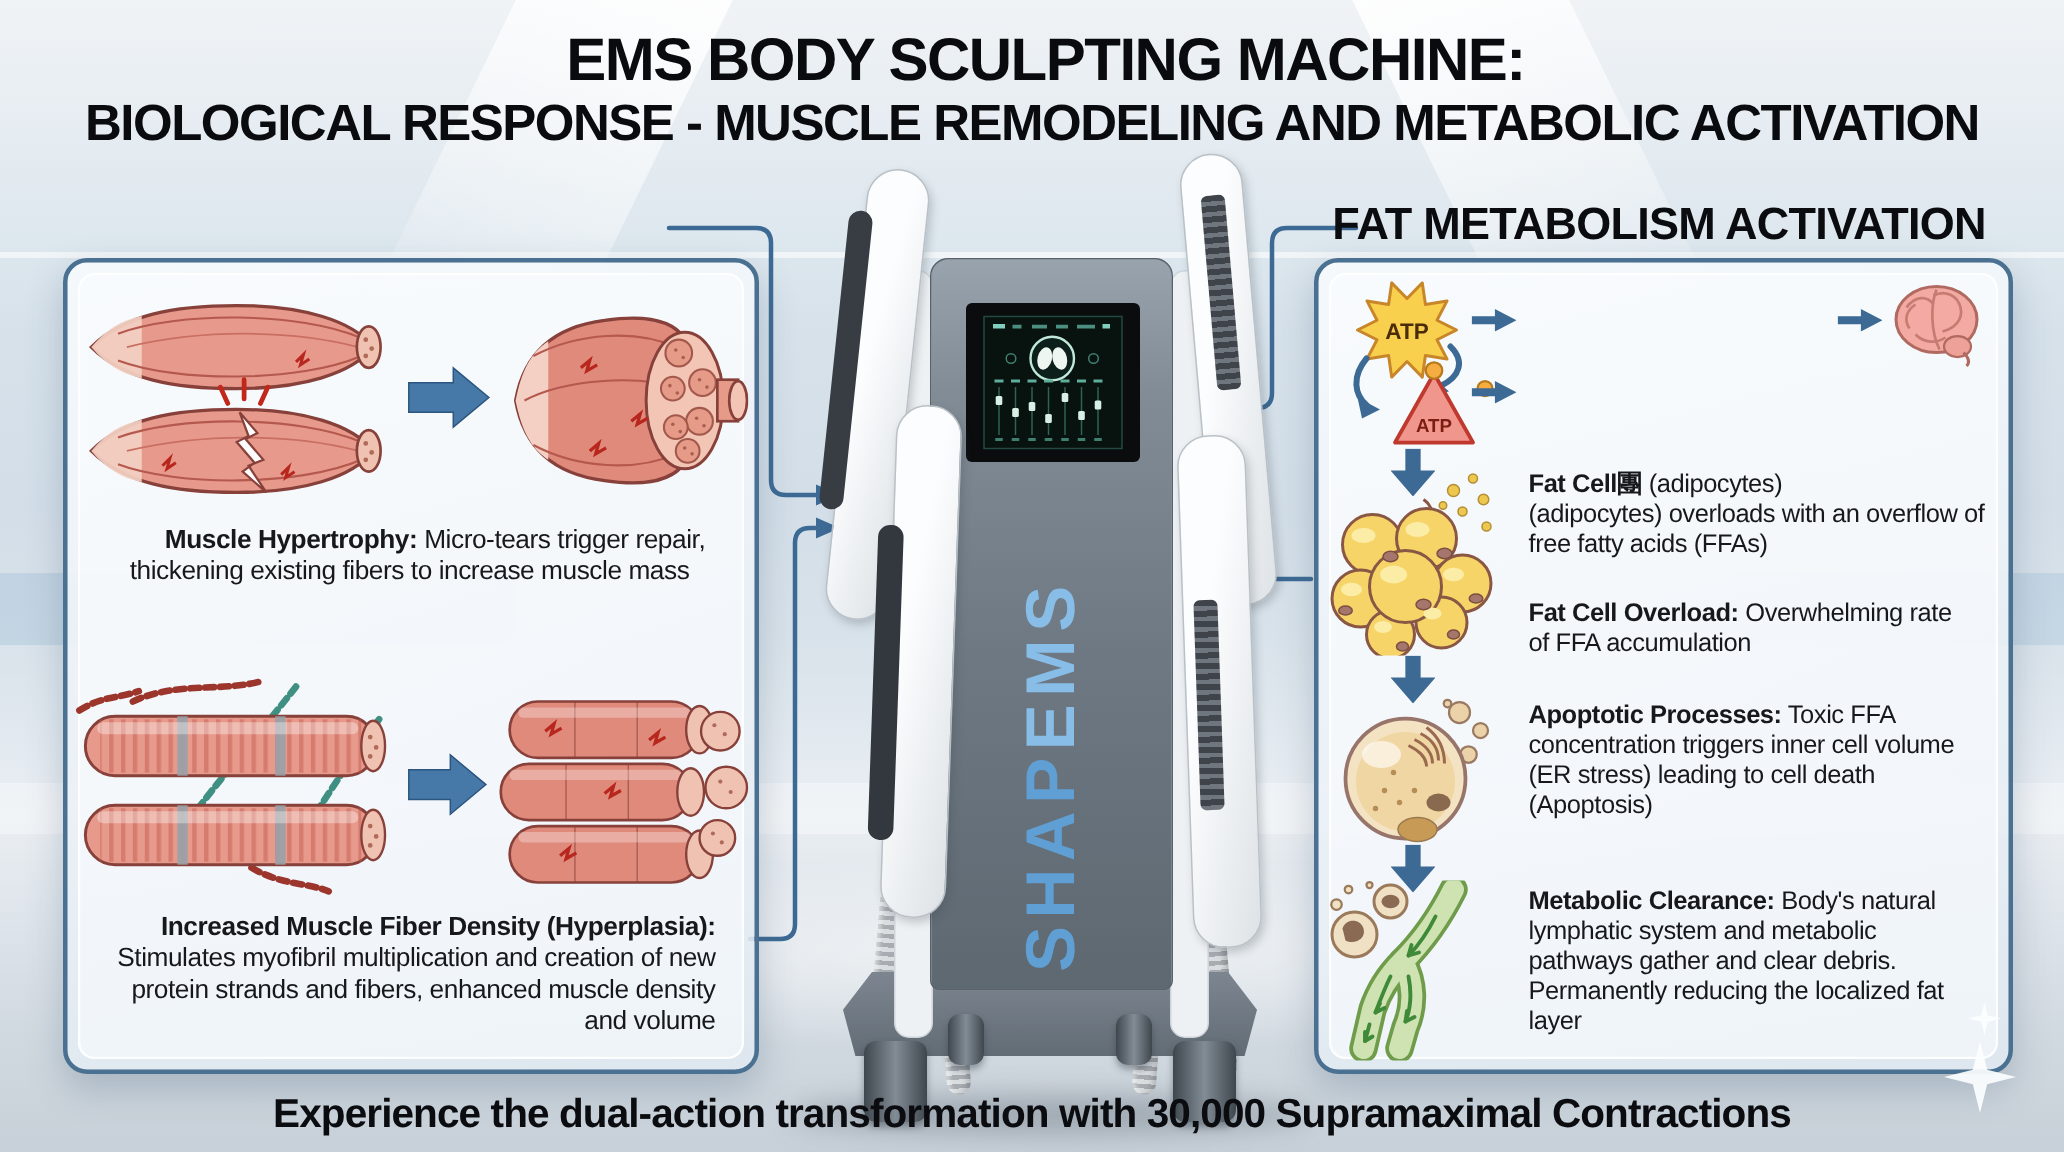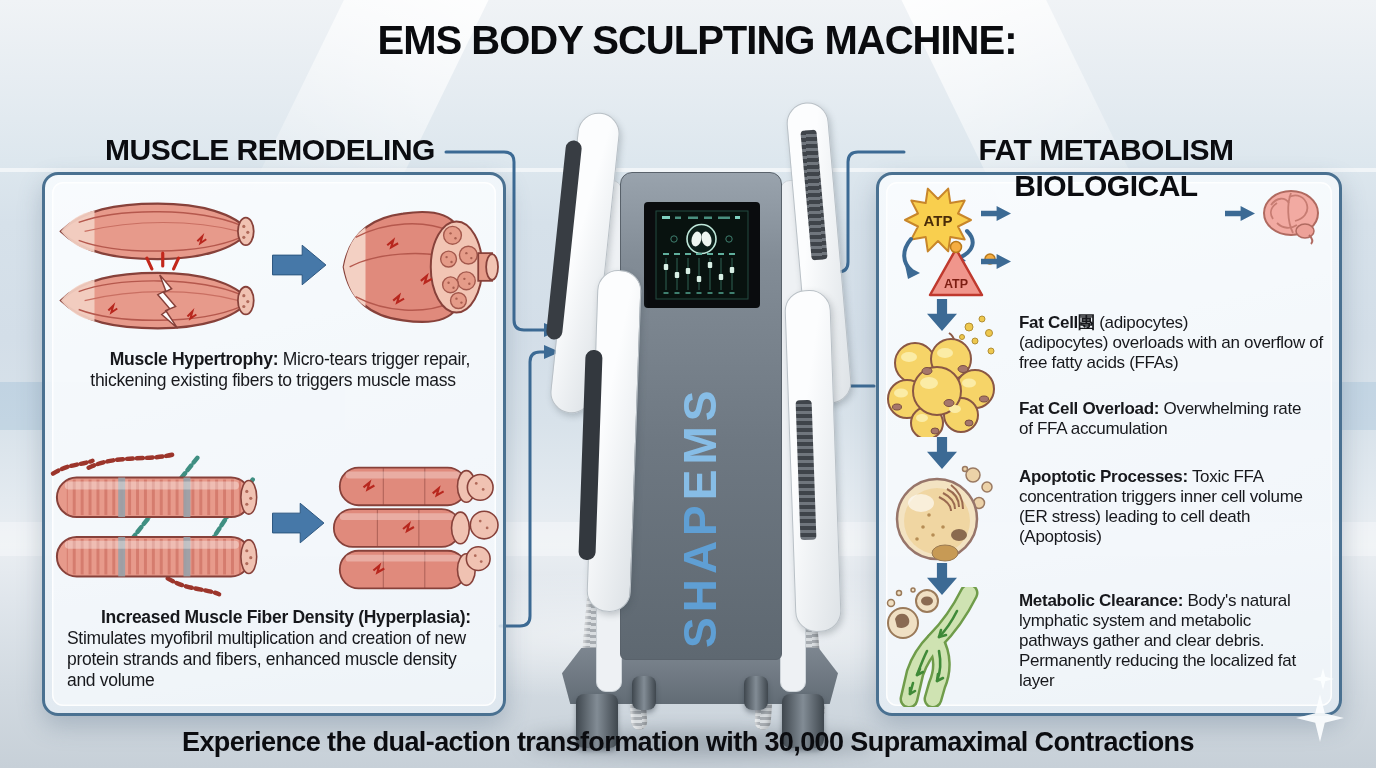--- a/index.html
+++ b/index.html
@@ -85,20 +85,21 @@
       <path d="M500,626 H520 Q530,626 530,616 V362 Q530,352 540,352 H544"></path>
       <path d="M904,152 H858 Q848,152 848,162 V262 Q848,272 838,272 H800"></path>
       <path d="M874,386 H852 Q842,386 842,376 V320 Q842,310 832,310 H816"></path>
     </g>
     <polygon points="544,323 544,337 560,330" fill="#3c6a94"></polygon>
     <polygon points="544,345 544,359 560,352" fill="#3c6a94"></polygon>
   </svg>
 
   <div class="title">
     <div class="t1">EMS BODY SCULPTING MACHINE:</div>
+    <div class="t2">BIOLOGICAL RESPONSE - MUSCLE REMODELING AND METABOLIC ACTIVATION</div>
   </div>
 
   <div class="machine">
     <div class="machine-shadow"></div>
     <div class="cable" style="left:50px;top:310px;height:310px;transform:rotate(5deg);"></div>
     <div class="cable" style="left:82px;top:350px;height:280px;width:16px;transform:rotate(-4deg);"></div>
     <div class="cable" style="left:254px;top:310px;height:310px;transform:rotate(-5deg);"></div>
     <div class="cable" style="left:224px;top:350px;height:280px;width:16px;transform:rotate(4deg);"></div>
 
     <div class="base-plate"></div>
@@ -168,21 +169,20 @@
     <div class="paddle" style="left:24px;top:12px;width:40px;height:300px;transform:rotate(6deg);"></div>
     <div class="grip" style="left:16px;top:40px;width:16px;height:200px;transform:rotate(6deg);"></div>
     <div class="paddle" style="left:52px;top:170px;width:42px;height:340px;transform:rotate(2deg);"></div>
     <div class="grip" style="left:42px;top:250px;width:17px;height:210px;transform:rotate(2deg);background:#33383e;"></div>
     <div class="paddle" style="left:258px;top:2px;width:40px;height:300px;transform:rotate(-5deg);"></div>
     <div class="grill" style="left:266px;top:30px;width:16px;height:130px;transform:rotate(-5deg);"></div>
     <div class="paddle" style="left:250px;top:190px;width:44px;height:340px;transform:rotate(-2deg);"></div>
     <div class="grill" style="left:258px;top:300px;width:16px;height:140px;transform:rotate(-2deg);"></div>
   </div>
 
-  <div class="section-header" style="left:60px;width:420px;">MUSCLE REMODELING</div>
   <div class="panel" style="left:42px;width:458px;">
     <div class="panel-inner"></div>
 
     <svg style="position:absolute;left:4px;top:14px;" width="450" height="152" viewBox="0 0 455 152">
       <defs>
         <g id="spindle">
           <path d="M6,30 C28,8 62,2 104,2 C148,2 182,12 196,30 C182,48 148,58 104,58 C62,58 28,52 6,30 Z" fill="#e79a8b" stroke="#87413a" stroke-width="2.2"></path>
           <path d="M6,30 C16,18 26,12 40,9 L40,51 C26,48 16,42 6,30 Z" fill="#f3d0c3" opacity=".92"></path>
           <path d="M24,21 C64,6 146,6 188,24" stroke="#b5584d" stroke-width="1.4" fill="none"></path>
           <path d="M24,39 C64,54 146,54 188,36" stroke="#b5584d" stroke-width="1.4" fill="none"></path>
@@ -226,21 +226,21 @@
             <circle cx="119" cy="91" r="1.2"></circle>
             <circle cx="122" cy="102" r="1.2"></circle>
             <circle cx="127" cy="106" r="1.2"></circle>
         </g>
         <rect x="144" y="56" width="14" height="28" fill="#e59b88" stroke="#87413a" stroke-width="1.8"></rect>
         <ellipse cx="158" cy="70" rx="6" ry="13" fill="#f2c5b4" stroke="#87413a" stroke-width="1.8"></ellipse>
         <path d="M52,48 l6,-5 l-2,7 l7,-4 M86,84 l6,-5 l-2,7 l7,-4 M58,104 l6,-5 l-2,7 l7,-4" stroke="#b8271e" stroke-width="2.2" fill="none"></path>
       </g>
     </svg>
 
-    <div class="ltext" style="left:8px;top:174px;width:440px;text-align:center;"><b>Muscle Hypertrophy:</b><span> Micro-tears trigger repair, thickening existing fibers to triggers muscle mass</span></div>
+    <div class="ltext" style="left:8px;top:174px;width:440px;text-align:center;"><b>Muscle Hypertrophy:</b><span> Micro-tears trigger repair, thickening existing fibers to increase muscle mass</span></div>
 
     <svg style="position:absolute;left:4px;top:276px;" width="450" height="152" viewBox="0 0 455 152">
       <defs>
         <pattern id="stripes" width="8" height="40" patternUnits="userSpaceOnUse">
           <rect width="3" height="40" fill="#c0574a"></rect>
         </pattern>
         <g id="fibril">
           <rect x="0" y="0" width="196" height="40" rx="20" fill="#e79a8b" stroke="#87413a" stroke-width="2"></rect>
           <rect x="10" y="2" width="176" height="36" fill="url(#stripes)" opacity=".45"></rect>
           <rect x="62" y="0" width="7" height="40" fill="#98a2aa" opacity=".9"></rect>
@@ -282,24 +282,24 @@
             <circle cx="151" cy="36" r="1.4"></circle>
             <circle cx="148" cy="68" r="1.4"></circle>
           <circle cx="155" cy="75" r="1.4"></circle>
             <circle cx="143" cy="103" r="1.4"></circle>
             <circle cx="149" cy="109" r="1.4"></circle>
         </g>
         <path d="M30,34 l6,-5 l-2,7 l7,-4 M70,76 l6,-5 l-2,7 l7,-4 M40,118 l6,-5 l-2,7 l7,-4 M100,40 l6,-5 l-2,7 l7,-4" stroke="#b8271e" stroke-width="2.2" fill="none"></path>
       </g>
     </svg>
 
-    <div class="ltext" style="left:22px;top:432px;width:410px;"><b>Increased Muscle Fiber Density (Hyperplasia):</b><span> Stimulates myofibril multiplication and creation of new protein strands and fibers, enhanced muscle density and volume</span></div>
+    <div class="ltext" style="left:22px;top:432px;width:410px;text-align:right;"><b>Increased Muscle Fiber Density (Hyperplasia):</b><span> Stimulates myofibril multiplication and creation of new protein strands and fibers, enhanced muscle density and volume</span></div>
   </div>
 
-  <div class="section-header" style="left:886px;width:440px;">FAT METABOLISM BIOLOGICAL</div>
+  <div class="section-header" style="left:886px;width:440px;">FAT METABOLISM ACTIVATION</div>
   <div class="panel" style="left:876px;width:460px;">
     <div class="panel-inner"></div>
 
     <svg style="position:absolute;left:14px;top:10px;" width="112" height="118" viewBox="0 0 112 118">
       <g transform="translate(10,0)">
         <polygon points="68,35 55,28.5 61.7,15.6 47.3,18 45.2,3.6 35,14 24.8,3.6 22.7,18 8.3,15.6 15,28.5 2,35 15,41.5 8.3,54.4 22.7,52 24.8,66.4 35,56 45.2,66.4 47.3,52 61.7,54.4 55,41.5" fill="#f9cf4e" stroke="#c8862a" stroke-width="2" stroke-linejoin="round"></polygon>
         <text x="35" y="41" text-anchor="middle" font-size="15" font-weight="700" fill="#4a2c08" font-family="Liberation Sans, sans-serif">ATP</text>
       </g>
       <path d="M74,46 C84,56 80,66 68,72" stroke="#3c6a94" stroke-width="4" fill="none" stroke-linecap="round"></path>
       <polygon points="62,66 58,79 73,76" fill="#3c6a94"></polygon>

